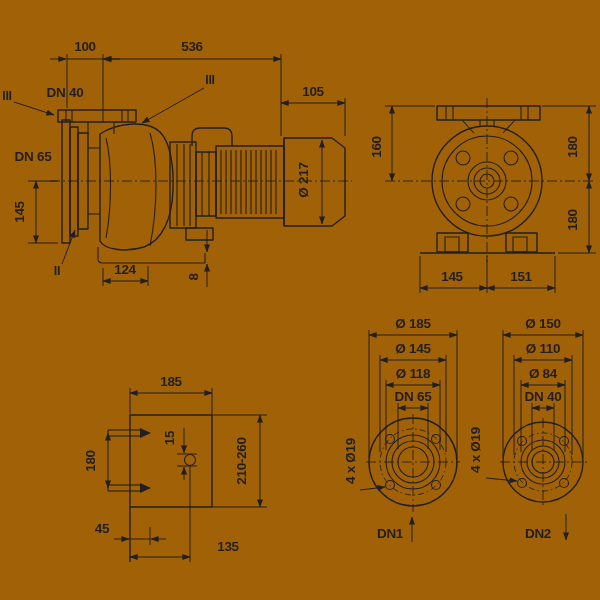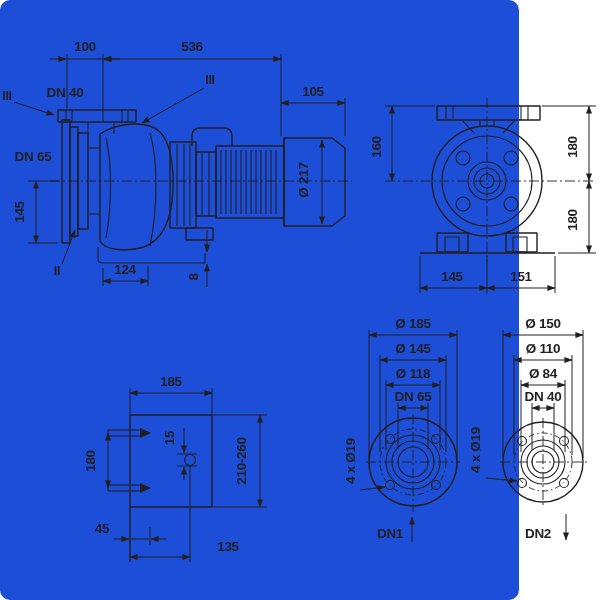--- a/index.html
+++ b/index.html
@@ -1,16 +1,16 @@
 <!DOCTYPE html>
 <html><head>
 <meta charset="utf-8">
 <style>
   html,body{margin:0;padding:0;background:#ffffff;}
-  .stage{width:519px;height:600px;background:#1d4ed8;position:relative;font-family:"Liberation Sans",sans-serif;border-radius:10px;}
+  .stage{width:600px;height:600px;background:#a16207;position:relative;font-family:"Liberation Sans",sans-serif;}
   svg{display:block}
   .p{stroke:#231f20;stroke-width:1.4;fill:none;stroke-linejoin:round;stroke-linecap:butt;}
   .p2{stroke:#231f20;stroke-width:1.1;fill:none;}
   .d{stroke:#231f20;stroke-width:1;fill:none;}
   .cl{stroke:#231f20;stroke-width:0.9;fill:none;stroke-dasharray:10 3 2 3;}
   .bc{stroke:#231f20;stroke-width:0.9;fill:none;stroke-dasharray:6 3 1.5 3;}
   .fill{fill:#231f20;stroke:none;}
   text{fill:#231f20;font-family:"Liberation Sans",sans-serif;font-weight:700;font-size:13.5px;letter-spacing:-0.3px;}
   text.sm{font-size:12.5px;}
 </style>

